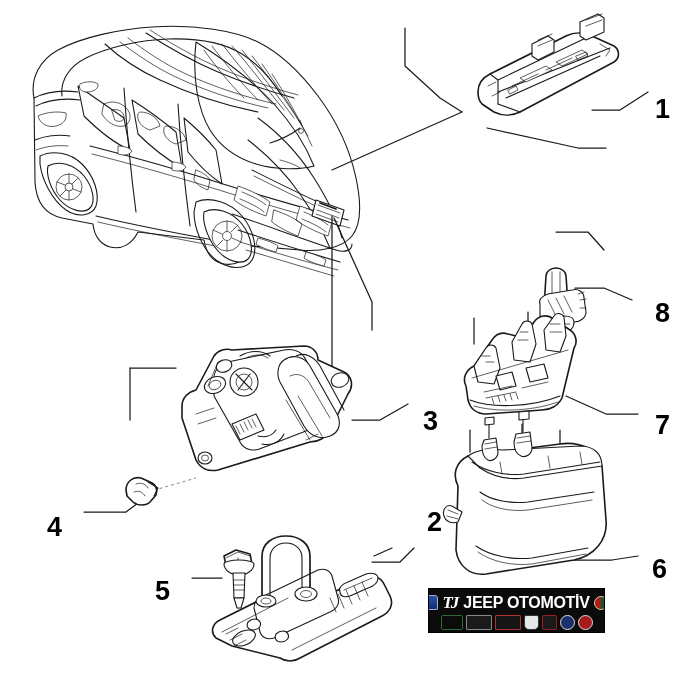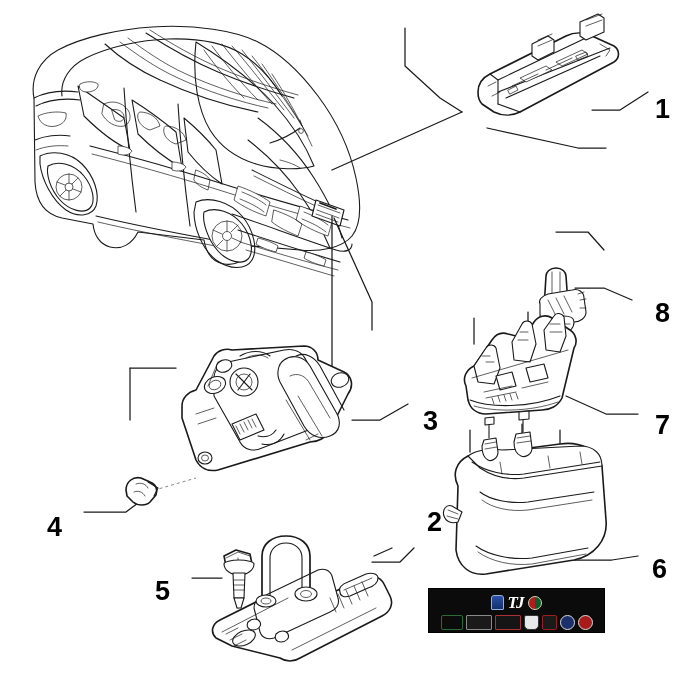--- a/index.html
+++ b/index.html
@@ -482,20 +482,21 @@
 <div class="callout" style="left:47px;top:514px;">4</div>
 <div class="callout" style="left:155px;top:578px;">5</div>
 <div class="callout" style="left:652px;top:556px;">6</div>
 <div class="callout" style="left:655px;top:412px;">7</div>
 <div class="callout" style="left:655px;top:300px;">8</div>
 
 <div id="logo-banner">
   <div class="logo-top">
     <span class="badge-blue"></span>
     <span class="tj-mark">TJ</span>
+    <span class="logo-wordmark">JEEP OTOMOTİV</span>
     <span class="badge-alfa"></span>
   </div>
   <div class="logo-bottom">
     <span class="mini mini-jeep"></span>
     <span class="mini mini-chrysler"></span>
     <span class="mini mini-dodge"></span>
     <span class="mini mini-shield"></span>
     <span class="mini mini-trident"></span>
     <span class="mini mini-round-blue"></span>
     <span class="mini mini-round-red"></span>

